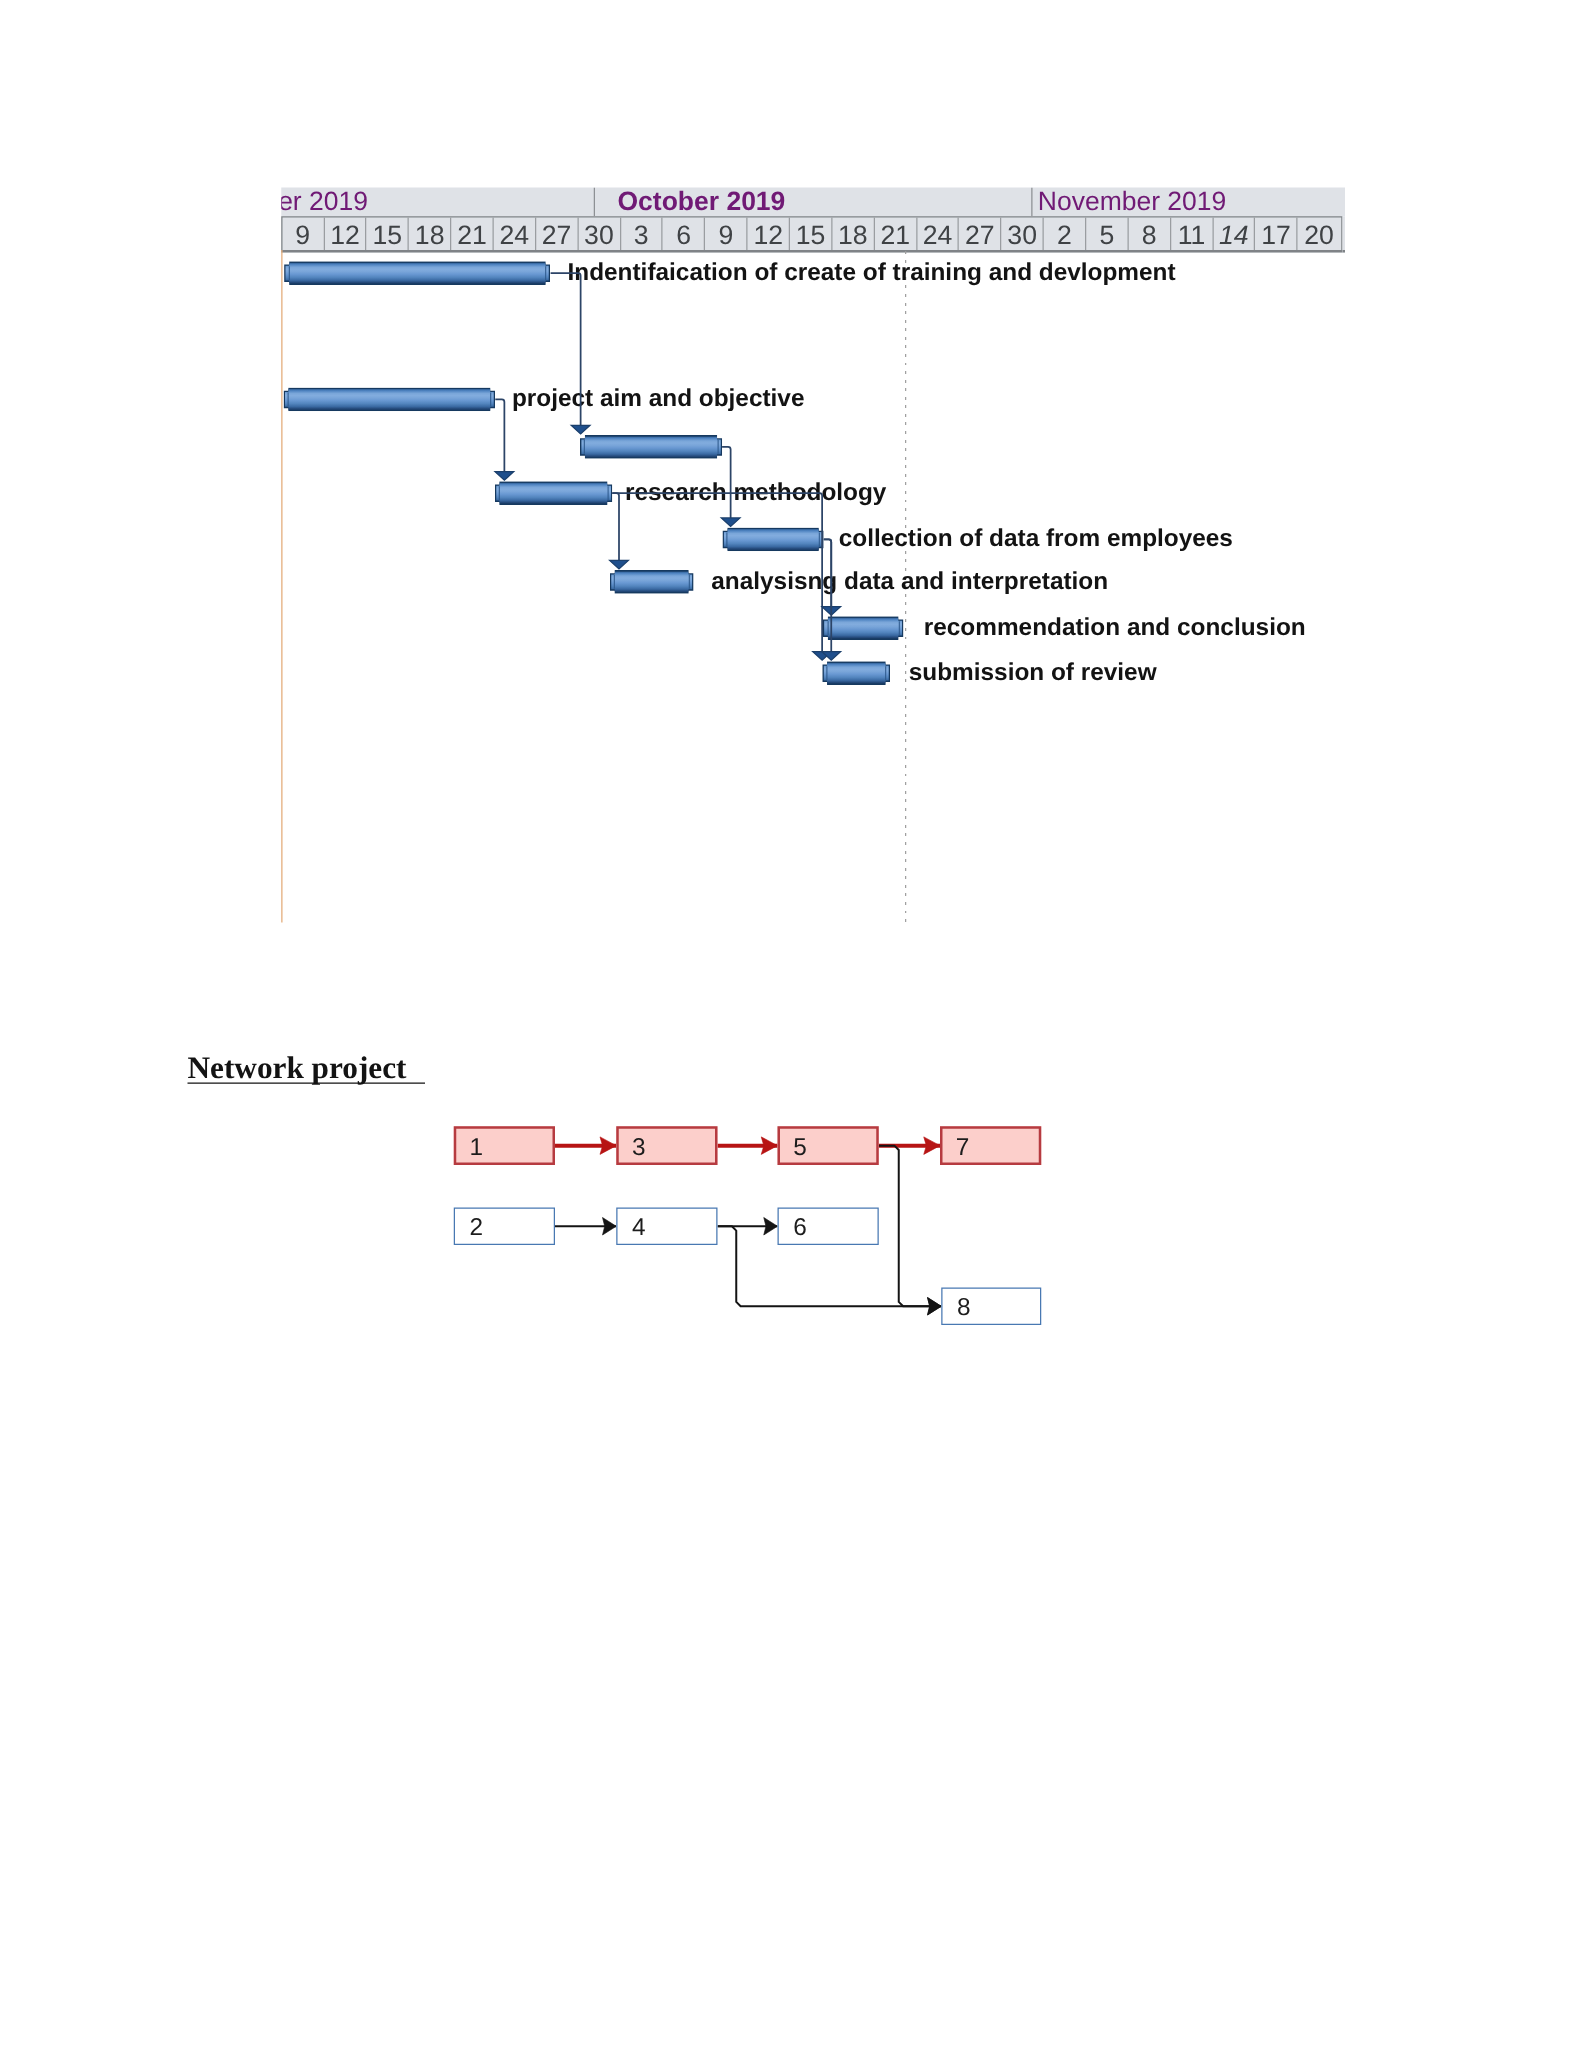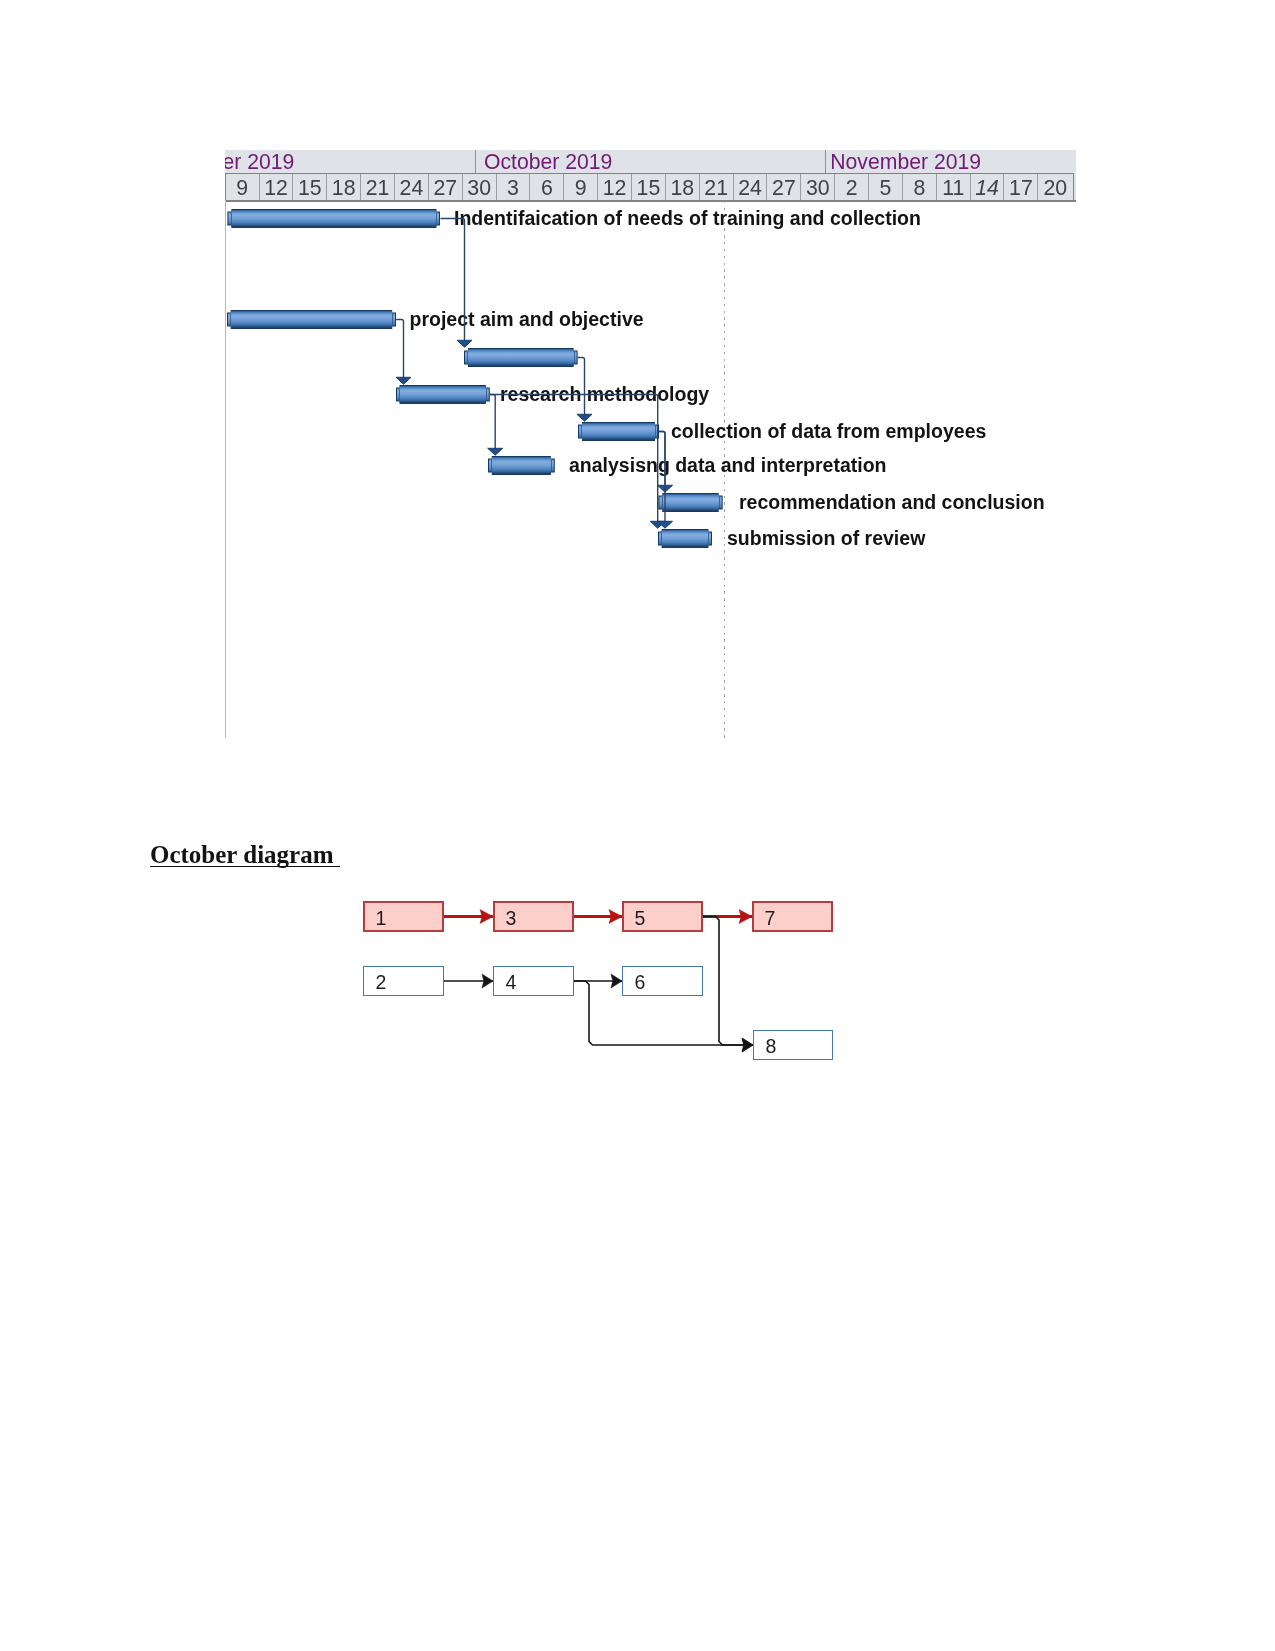--- a/index.html
+++ b/index.html
@@ -53,21 +53,21 @@
 </style>
 </head>
 <body>
 
 <div class="page">
 
   <div id="gantt">
     <div class="hdr-months" id="hdrMonths">
         <div class="month" style="left: -2.5px; width: 252.354px;">er 2019</div>
         <div class="month-sep" style="left: 249.854px;"></div>
-        <div class="month" style="left: 259px; width: 345.112px;">October 2019</div>
+        <div class="month" style="left: 269px; width: 345.112px; font-weight: bold;">October 2019</div>
         <div class="month-sep" style="left: 600.466px;"></div>
         <div class="month" style="left: 605.266px; width: 245.734px;">November 2019</div>
       </div>
     <div class="hdr-days" id="hdrDays">
         <div class="day" style="left: 0px; width: 33.86px;">9</div>
         <div class="day" style="left: 33.86px; width: 33.86px;">12</div>
         <div class="day" style="left: 67.72px; width: 33.86px;">15</div>
         <div class="day" style="left: 101.58px; width: 33.86px;">18</div>
         <div class="day" style="left: 135.44px; width: 33.86px;">21</div>
         <div class="day" style="left: 169.3px; width: 33.86px;">24</div>
@@ -121,21 +121,21 @@
             <path d="M 432.5 285.3 L 447.5 285.3 L 440 292.2 Z" fill="#1f4f8c" stroke="#1b3f6b" stroke-width="1"></path>
           </g>
           <g>
             <path d="M 434.01 231.5 L 438 231.5 Q 440 231.5 440 233.5 L 440 322" stroke="#2c4467" stroke-width="1.4" fill="none"></path>
             <path d="M 432.5 321.3 L 447.5 321.3 L 440 328.2 Z" fill="#1f4f8c" stroke="#1b3f6b" stroke-width="1"></path>
           </g>
         </svg>
     <div class="bar" style="left: 2.3828px; width: 213.09px; top: 9px;">
           <div class="bar-in"></div>
         </div>
-        <div class="lbl" style="left: 229px; top: 6.5px;">Indentifaication of needs of training and collection</div>
+        <div class="lbl" style="left: 229px; top: 6.5px;">Indentifaication of create of training and devlopment</div>
         <div class="bar" style="left: 1.702px; width: 169.519px; top: 110px;">
           <div class="bar-in"></div>
         </div>
         <div class="lbl" style="left: 184.5px; top: 107.5px;">project aim and objective</div>
         <div class="bar" style="left: 238.961px; width: 113.694px; top: 148px;">
           <div class="bar-in"></div>
         </div>
         <div class="bar" style="left: 170.54px; width: 94.2908px; top: 185px;">
           <div class="bar-in"></div>
         </div>
@@ -152,21 +152,21 @@
           <div class="bar-in"></div>
         </div>
         <div class="lbl" style="left: 514px; top: 290.5px;">recommendation and conclusion</div>
         <div class="bar" style="left: 432.648px; width: 54.8044px; top: 329px;">
           <div class="bar-in"></div>
         </div>
         <div class="lbl" style="left: 502px; top: 326.5px; text-align: right;">submission of review</div>
       </div>
   </div>
 
-  <div id="ndHeading">October diagram</div>
+  <div id="ndHeading">Network project</div>
 
   <div id="network">
     <svg id="nsvg" class="nsvg" width="520" height="200" viewBox="0 0 520 200">
         <g>
           <line x1="104" y1="36.5" x2="153" y2="36.5" stroke="#b71414" stroke-width="3.2"></line>
           <path d="M 140 29.5 L 153 36.5 L 140 43.5 L 142.08 36.5 Z" fill="#b71414" stroke="#b71414" stroke-width="0.5" stroke-linejoin="miter"></path>
         </g>
         <g>
           <line x1="234" y1="36.5" x2="282" y2="36.5" stroke="#b71414" stroke-width="3.2"></line>
           <path d="M 269 29.5 L 282 36.5 L 269 43.5 L 271.08 36.5 Z" fill="#b71414" stroke="#b71414" stroke-width="0.5" stroke-linejoin="miter"></path>

